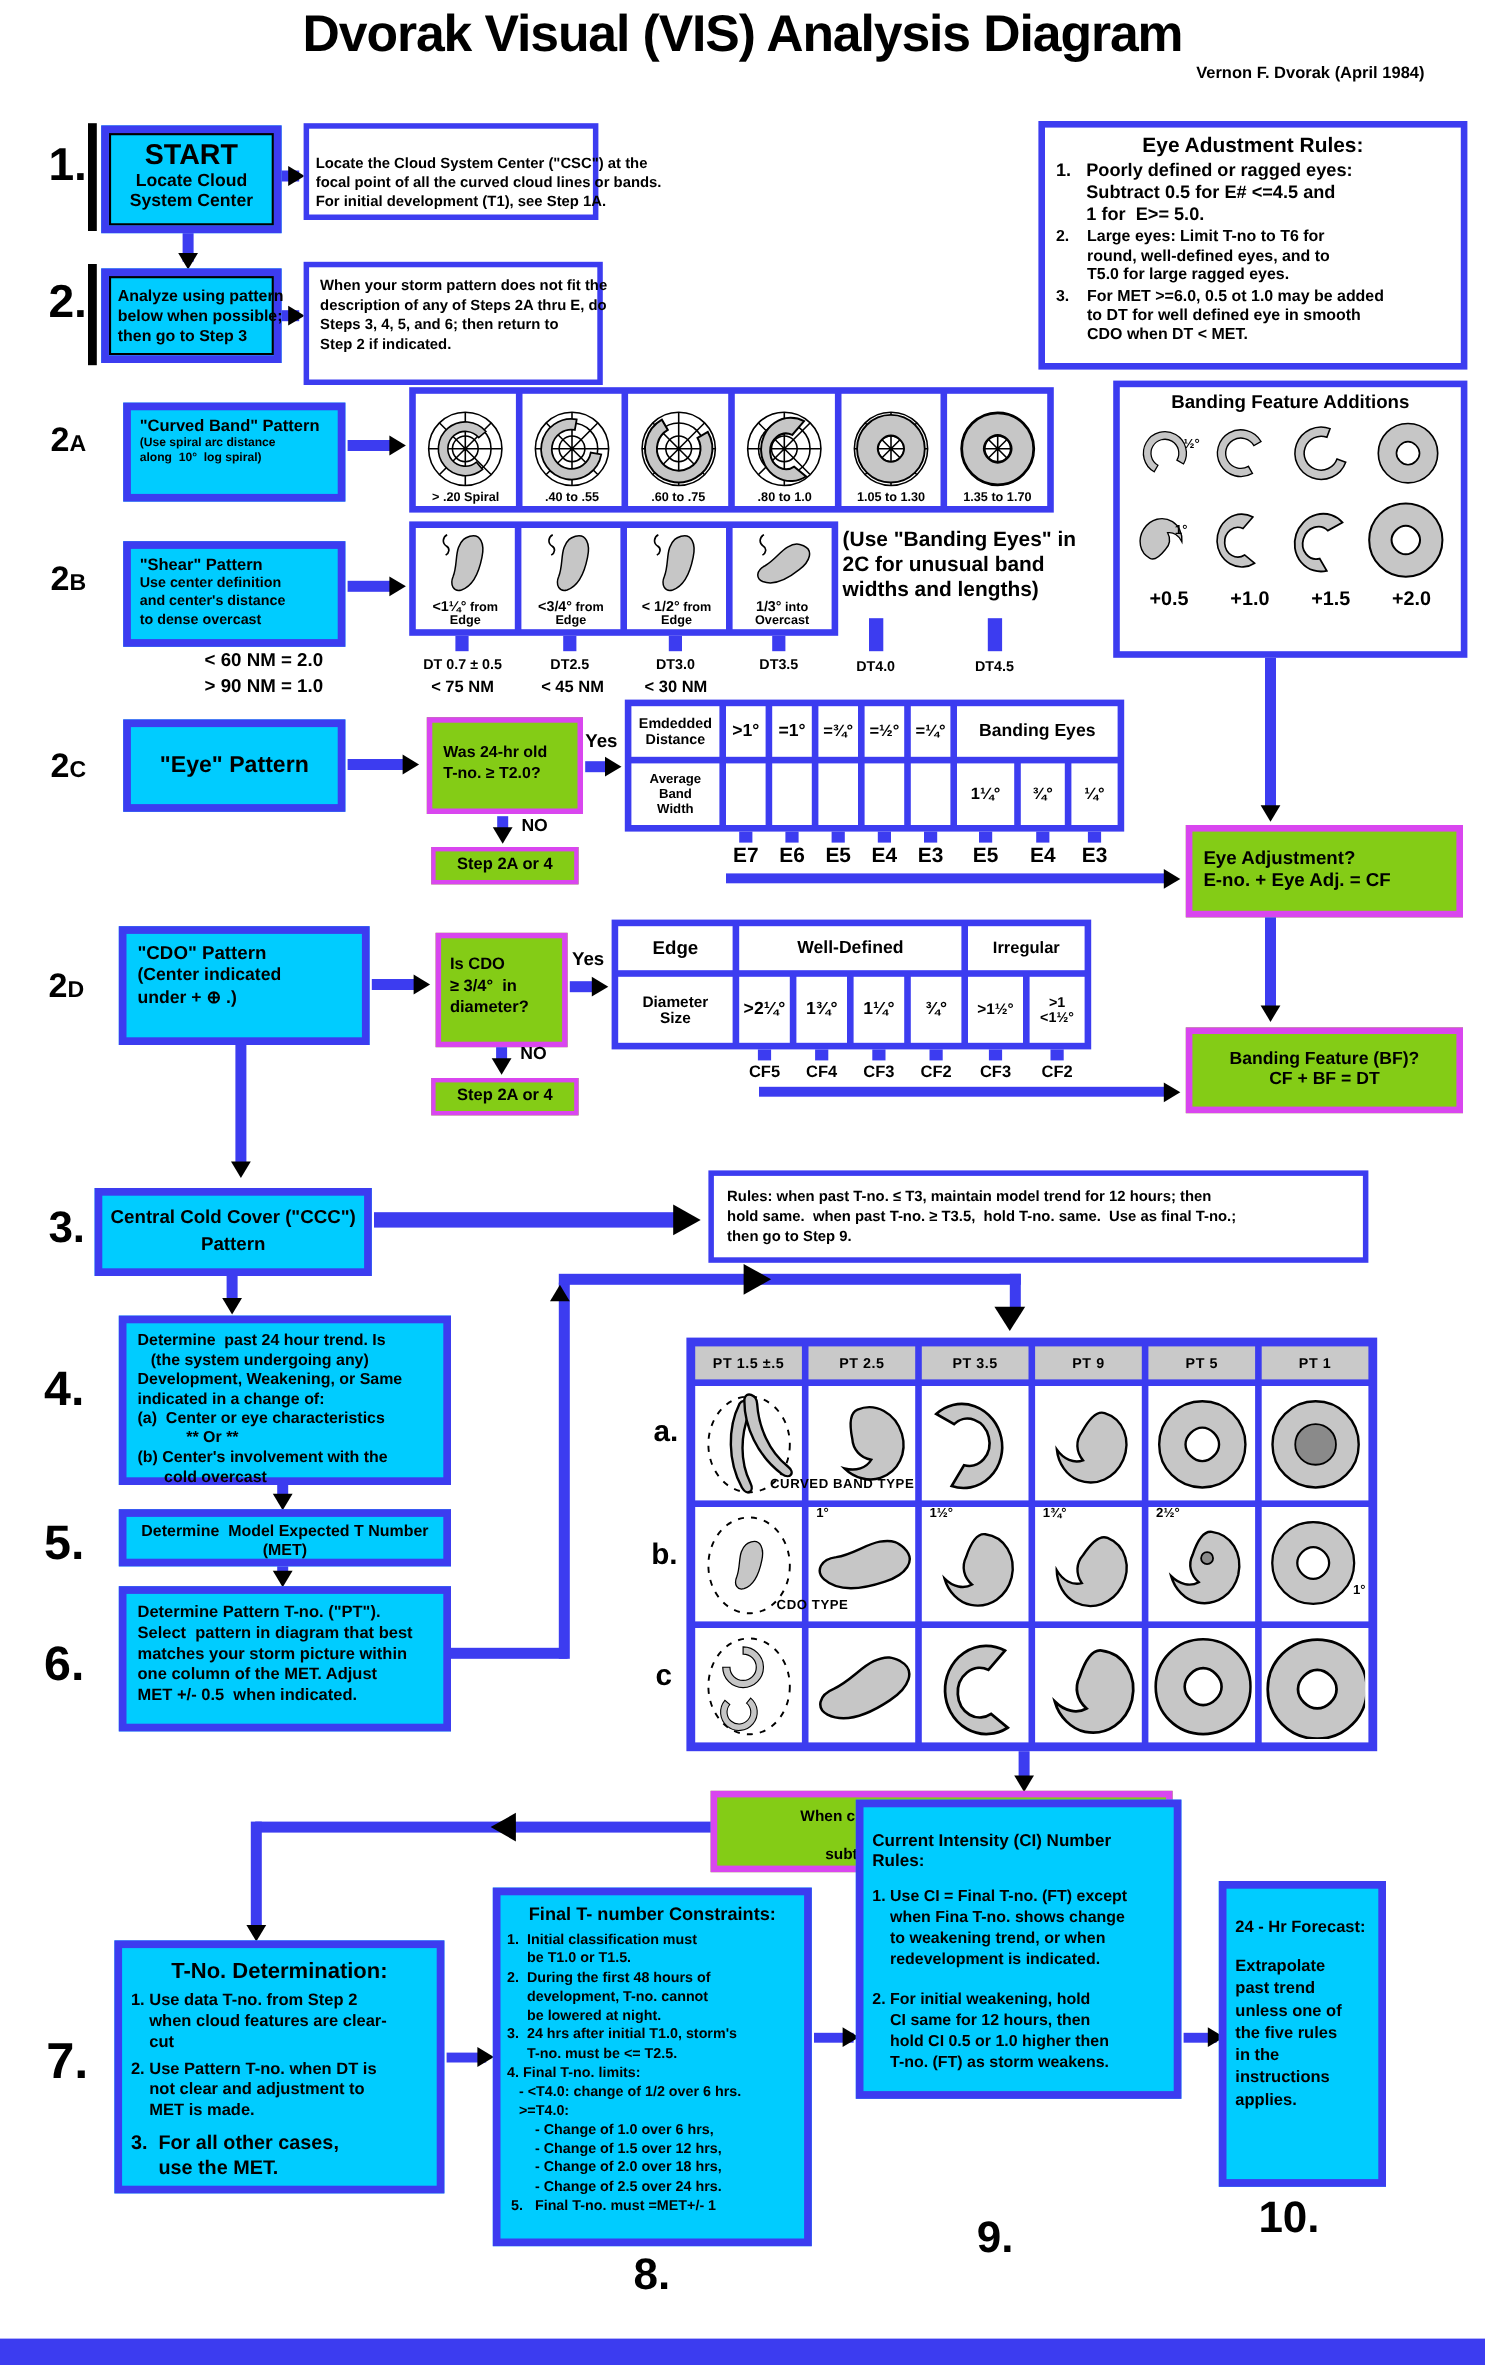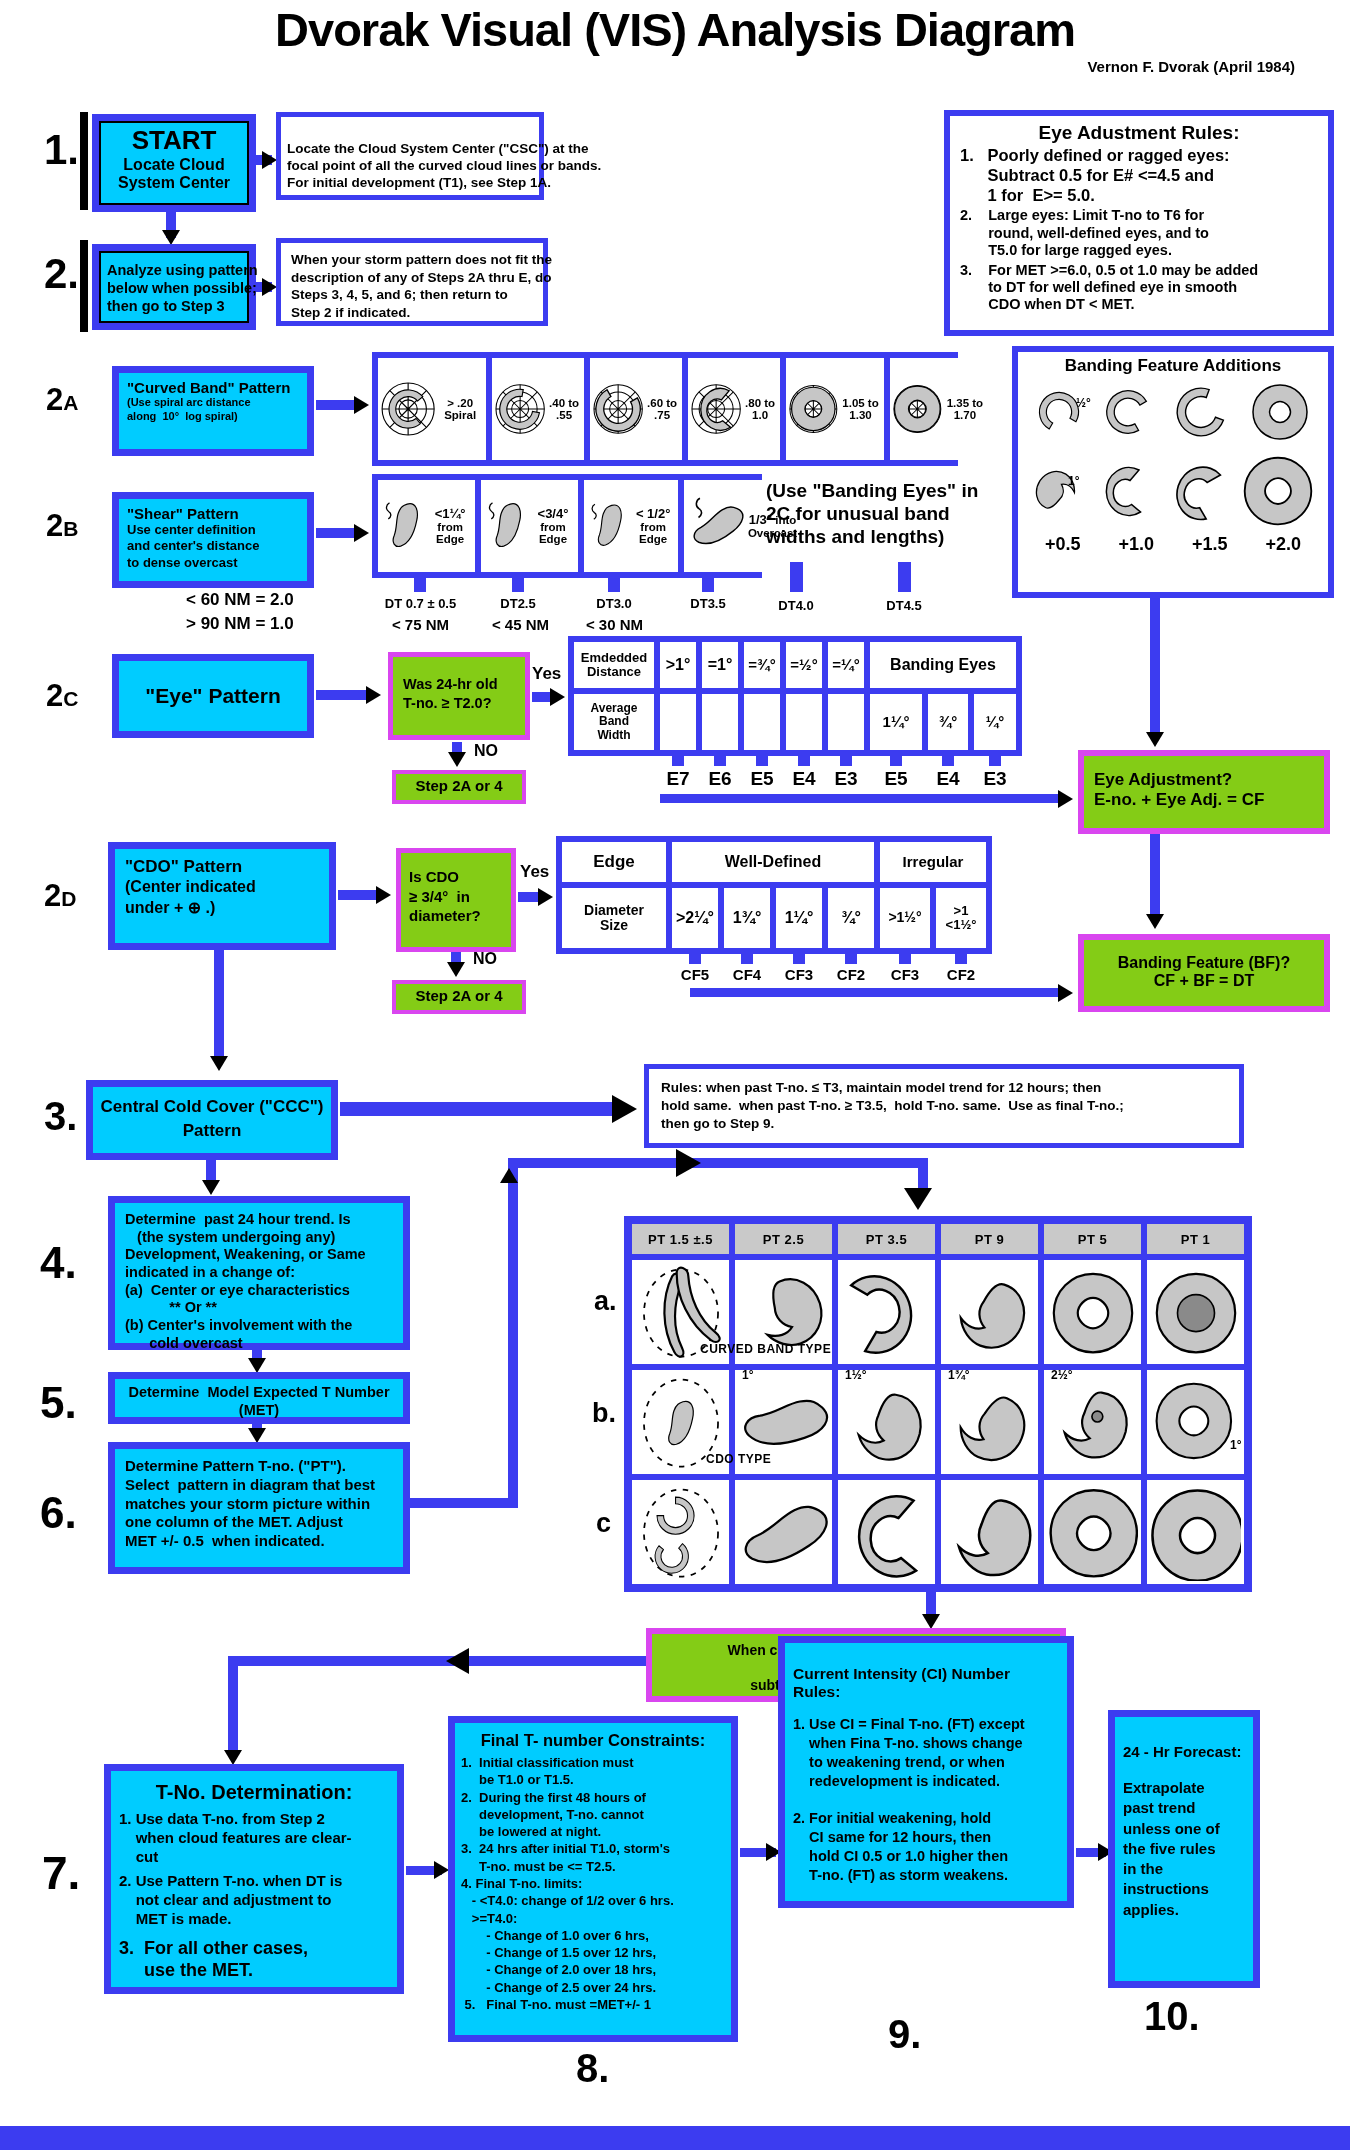--- a/index.html
+++ b/index.html
@@ -26,21 +26,21 @@
   .num{position:absolute;font-size:42px}
   .num2{position:absolute;font-size:31px}
   .num2 .subL{font-size:21px}
   .t{position:absolute;display:grid;gap:6px;padding:6px;background:#3c3cf0}
   .t > div{background:#fff;display:flex;align-items:center;justify-content:center;text-align:center;line-height:1.1}
   .f12{font-size:12px}.f13{font-size:13px}.f14{font-size:14px}.f15{font-size:15px}
   .f16{font-size:16px}.f17{font-size:17px}
   .elab{position:absolute;width:34px;text-align:center;font-size:19px}
   .cflab{position:absolute;width:40px;text-align:center;font-size:15px}
   .strip{position:absolute;background:#3c3cf0;display:flex;gap:6px;padding:6px}
-  .panel{background:#fff;flex:1;display:flex;flex-direction:row;align-items:center;justify-content:flex-end;padding:2px}
+  .panel{background:#fff;flex:1;display:flex;flex-direction:column;align-items:center;justify-content:flex-end;padding:2px}
   .panel .lab{font-size:11.5px;text-align:center;line-height:1.05}
   .gfill{fill:#c6c6c6;stroke:#000;stroke-width:2}
   .dkfill{fill:#8a8a8a;stroke:#000;stroke-width:1.5}
   .ptgrid{position:absolute;display:grid;gap:6px;padding:8px;background:#3c3cf0;
           grid-template-columns:repeat(6,97px);grid-template-rows:30px 104px 104px 104px}
   .ptgrid > div{background:#fff;display:flex;align-items:center;justify-content:center}
   .ptgrid > .hdr{background:#c9c9c9;font-size:13px;letter-spacing:.5px}
   .ptrow{position:absolute;font-size:27px}
   .overlaylab{position:absolute;font-size:12px;letter-spacing:.5px}
   .annb{position:absolute;font-size:12px}
@@ -86,21 +86,21 @@
 
 <div class="line" style="left:166px;top:212px;width:10px;height:26px"></div>
 <div class="tri td" style="left:162px;top:230px"></div>
 <div class="bar" style="left:80px;top:240px;width:8px;height:92px"></div>
 <div class="num" style="left:44px;top:250px">2.</div>
 <div class="cyanbox inner-black pre" style="left:92px;top:244px;width:164px;height:86px;padding:10px 8px;font-size:14.5px;line-height:1.25">Analyze using pattern
 below when possible;
 then go to Step 3</div>
 <div class="line" style="left:256px;top:282px;width:16px;height:10px"></div>
 <div class="tri tr" style="left:262px;top:278px"></div>
-<div class="notebox pre" style="left:276px;top:238px;width:272px;height:88px;padding:8px 10px;font-size:13.5px;line-height:1.3">When your storm pattern does not fit the
+<div class="notebox pre" style="left:276px;top:238px;width:272px;height:112px;padding:8px 10px;font-size:13.5px;line-height:1.3">When your storm pattern does not fit the
 description of any of Steps 2A thru E, do
 Steps 3, 4, 5, and 6; then return to
 Step 2 if indicated.</div>
 
 <div class="notebox" style="left:944px;top:110px;width:390px;height:226px;border-width:6px;padding:6px 10px">
   <div class="ctr u" style="font-size:19px">Eye Adustment Rules:</div>
   <div class="pre" style="font-size:16.5px;line-height:1.2;margin-top:2px">1.   Poorly defined or ragged eyes:
       Subtract 0.5 for E# &lt;=4.5 and
       1 for  E&gt;= 5.0.</div>
   <div class="pre" style="font-size:14.5px;line-height:1.2;margin-top:2px">2.    Large eyes: Limit T-no to T6 for

